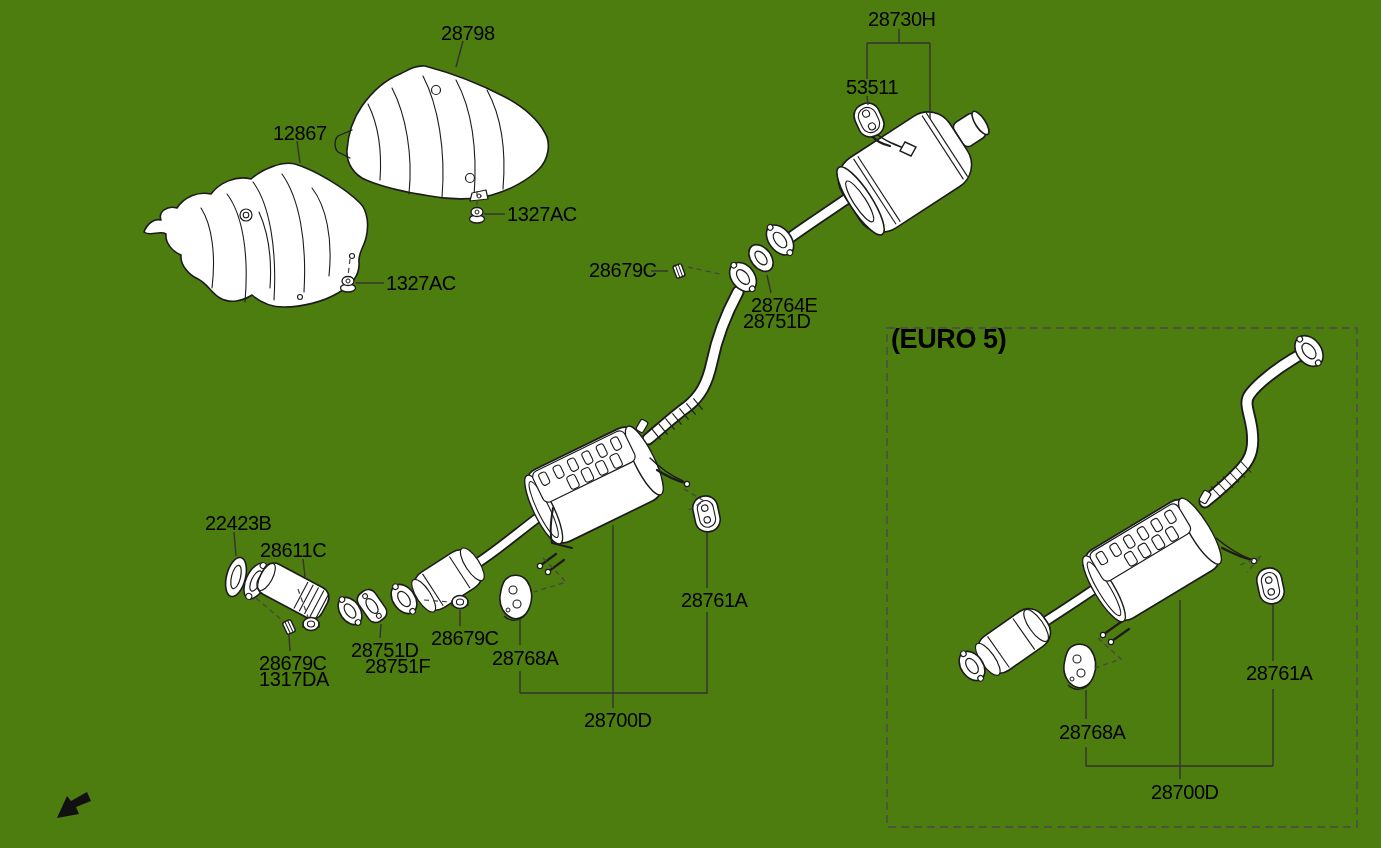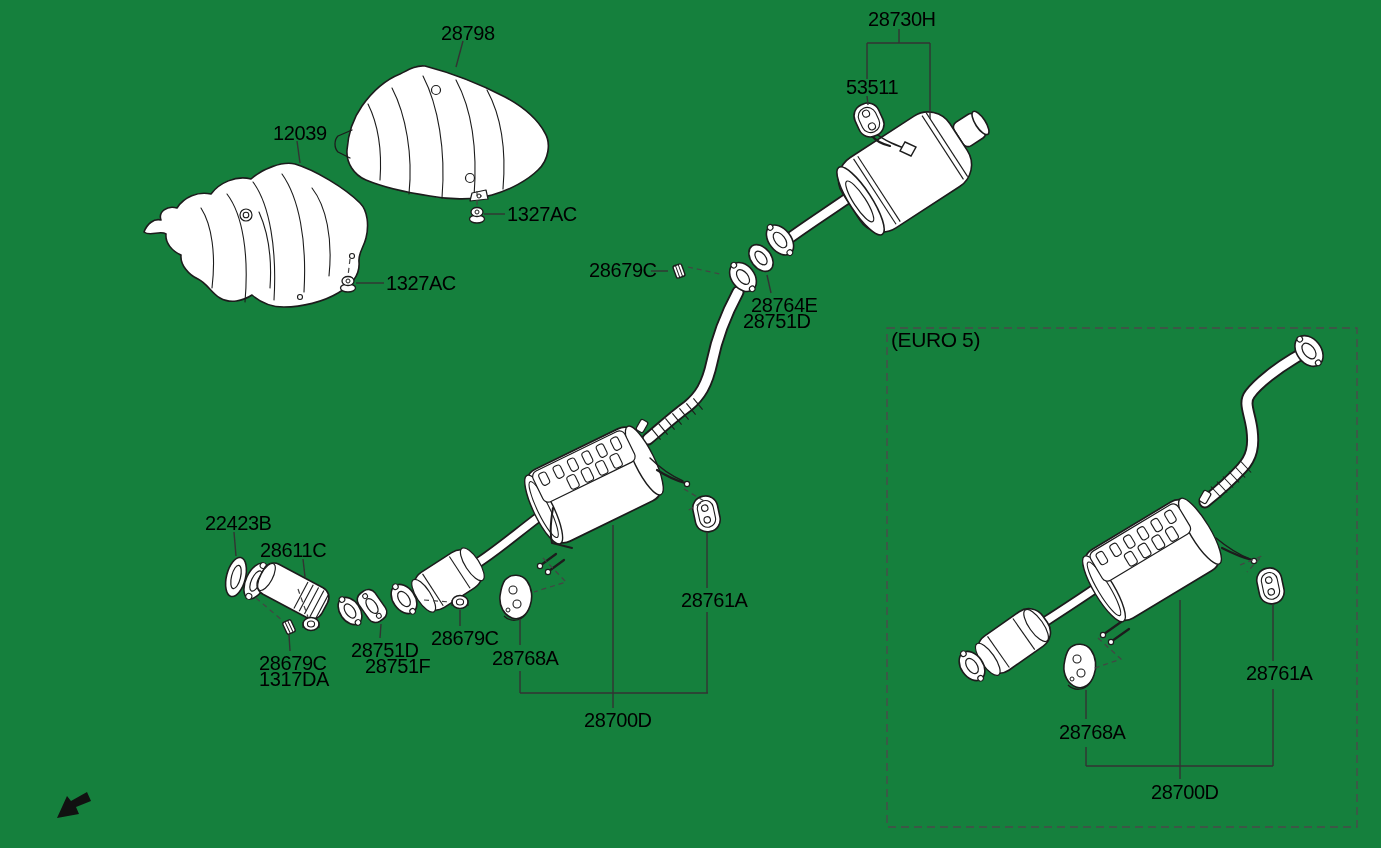--- a/index.html
+++ b/index.html
@@ -1,21 +1,21 @@
 <!DOCTYPE html>
 <html><head>
 <meta charset="utf-8">
 <style>
   html,body{margin:0;padding:0;background:#fff;}
-  #stage{position:relative;width:1381px;height:848px;background:#15803d;overflow:hidden;
+  #stage{position:relative;width:1381px;height:848px;background:#4d7c0f;overflow:hidden;
          font-family:"Liberation Sans",sans-serif;}
   #art{position:absolute;left:0;top:0;}
   .lbl{position:absolute;white-space:nowrap;color:#000;
        font:20px/20px "Liberation Sans",sans-serif;letter-spacing:-0.4px;}
-  .lbl.cap{font-size:21px;line-height:21px;}
+  .lbl.cap{font-size:27px;line-height:21px;font-weight:bold;}
   .lbl.fr{font-size:26px;line-height:26px;font-weight:normal;letter-spacing:0;margin-top:40px;}
 </style>
 </head>
 <body>
 
 <div id="stage">
 
 <svg id="art" width="1381" height="848" viewBox="0 0 1381 848">
 
   <rect x="887" y="328" width="470" height="499" fill="none" stroke="#4a4a4a" stroke-width="1.4" stroke-dasharray="8,5"></rect>
@@ -390,21 +390,21 @@
     <path d="M543,558 L566,582 L534,592"></path>
     <path d="M684,489 L704,501 L687,511"></path>
     <path d="M1098,638 L1121,659 L1092,669"></path>
     <path d="M1240,565 L1262,556 L1247,572"></path>
   </g>
 
   <polygon points="57,818 67,796 71,801 87,792 91,801 76,807 79,814" fill="#111"></polygon>
 </svg>
 
 <div class="lbl" style="left:441px;top:23px">28798</div>
-<div class="lbl" style="left:273px;top:123px">12039</div>
+<div class="lbl" style="left:273px;top:123px">12867</div>
 <div class="lbl" style="left:507px;top:204px">1327AC</div>
 <div class="lbl" style="left:386px;top:273px">1327AC</div>
 <div class="lbl" style="left:868px;top:9px">28730H</div>
 <div class="lbl" style="left:846px;top:77px">53511</div>
 <div class="lbl" style="left:589px;top:260px">28679C</div>
 <div class="lbl" style="left:751px;top:295px">28764E</div>
 <div class="lbl" style="left:743px;top:311px">28751D</div>
 <div class="lbl" style="left:205px;top:513px">22423B</div>
 <div class="lbl" style="left:260px;top:540px">28611C</div>
 <div class="lbl" style="left:259px;top:653px">28679C</div>

